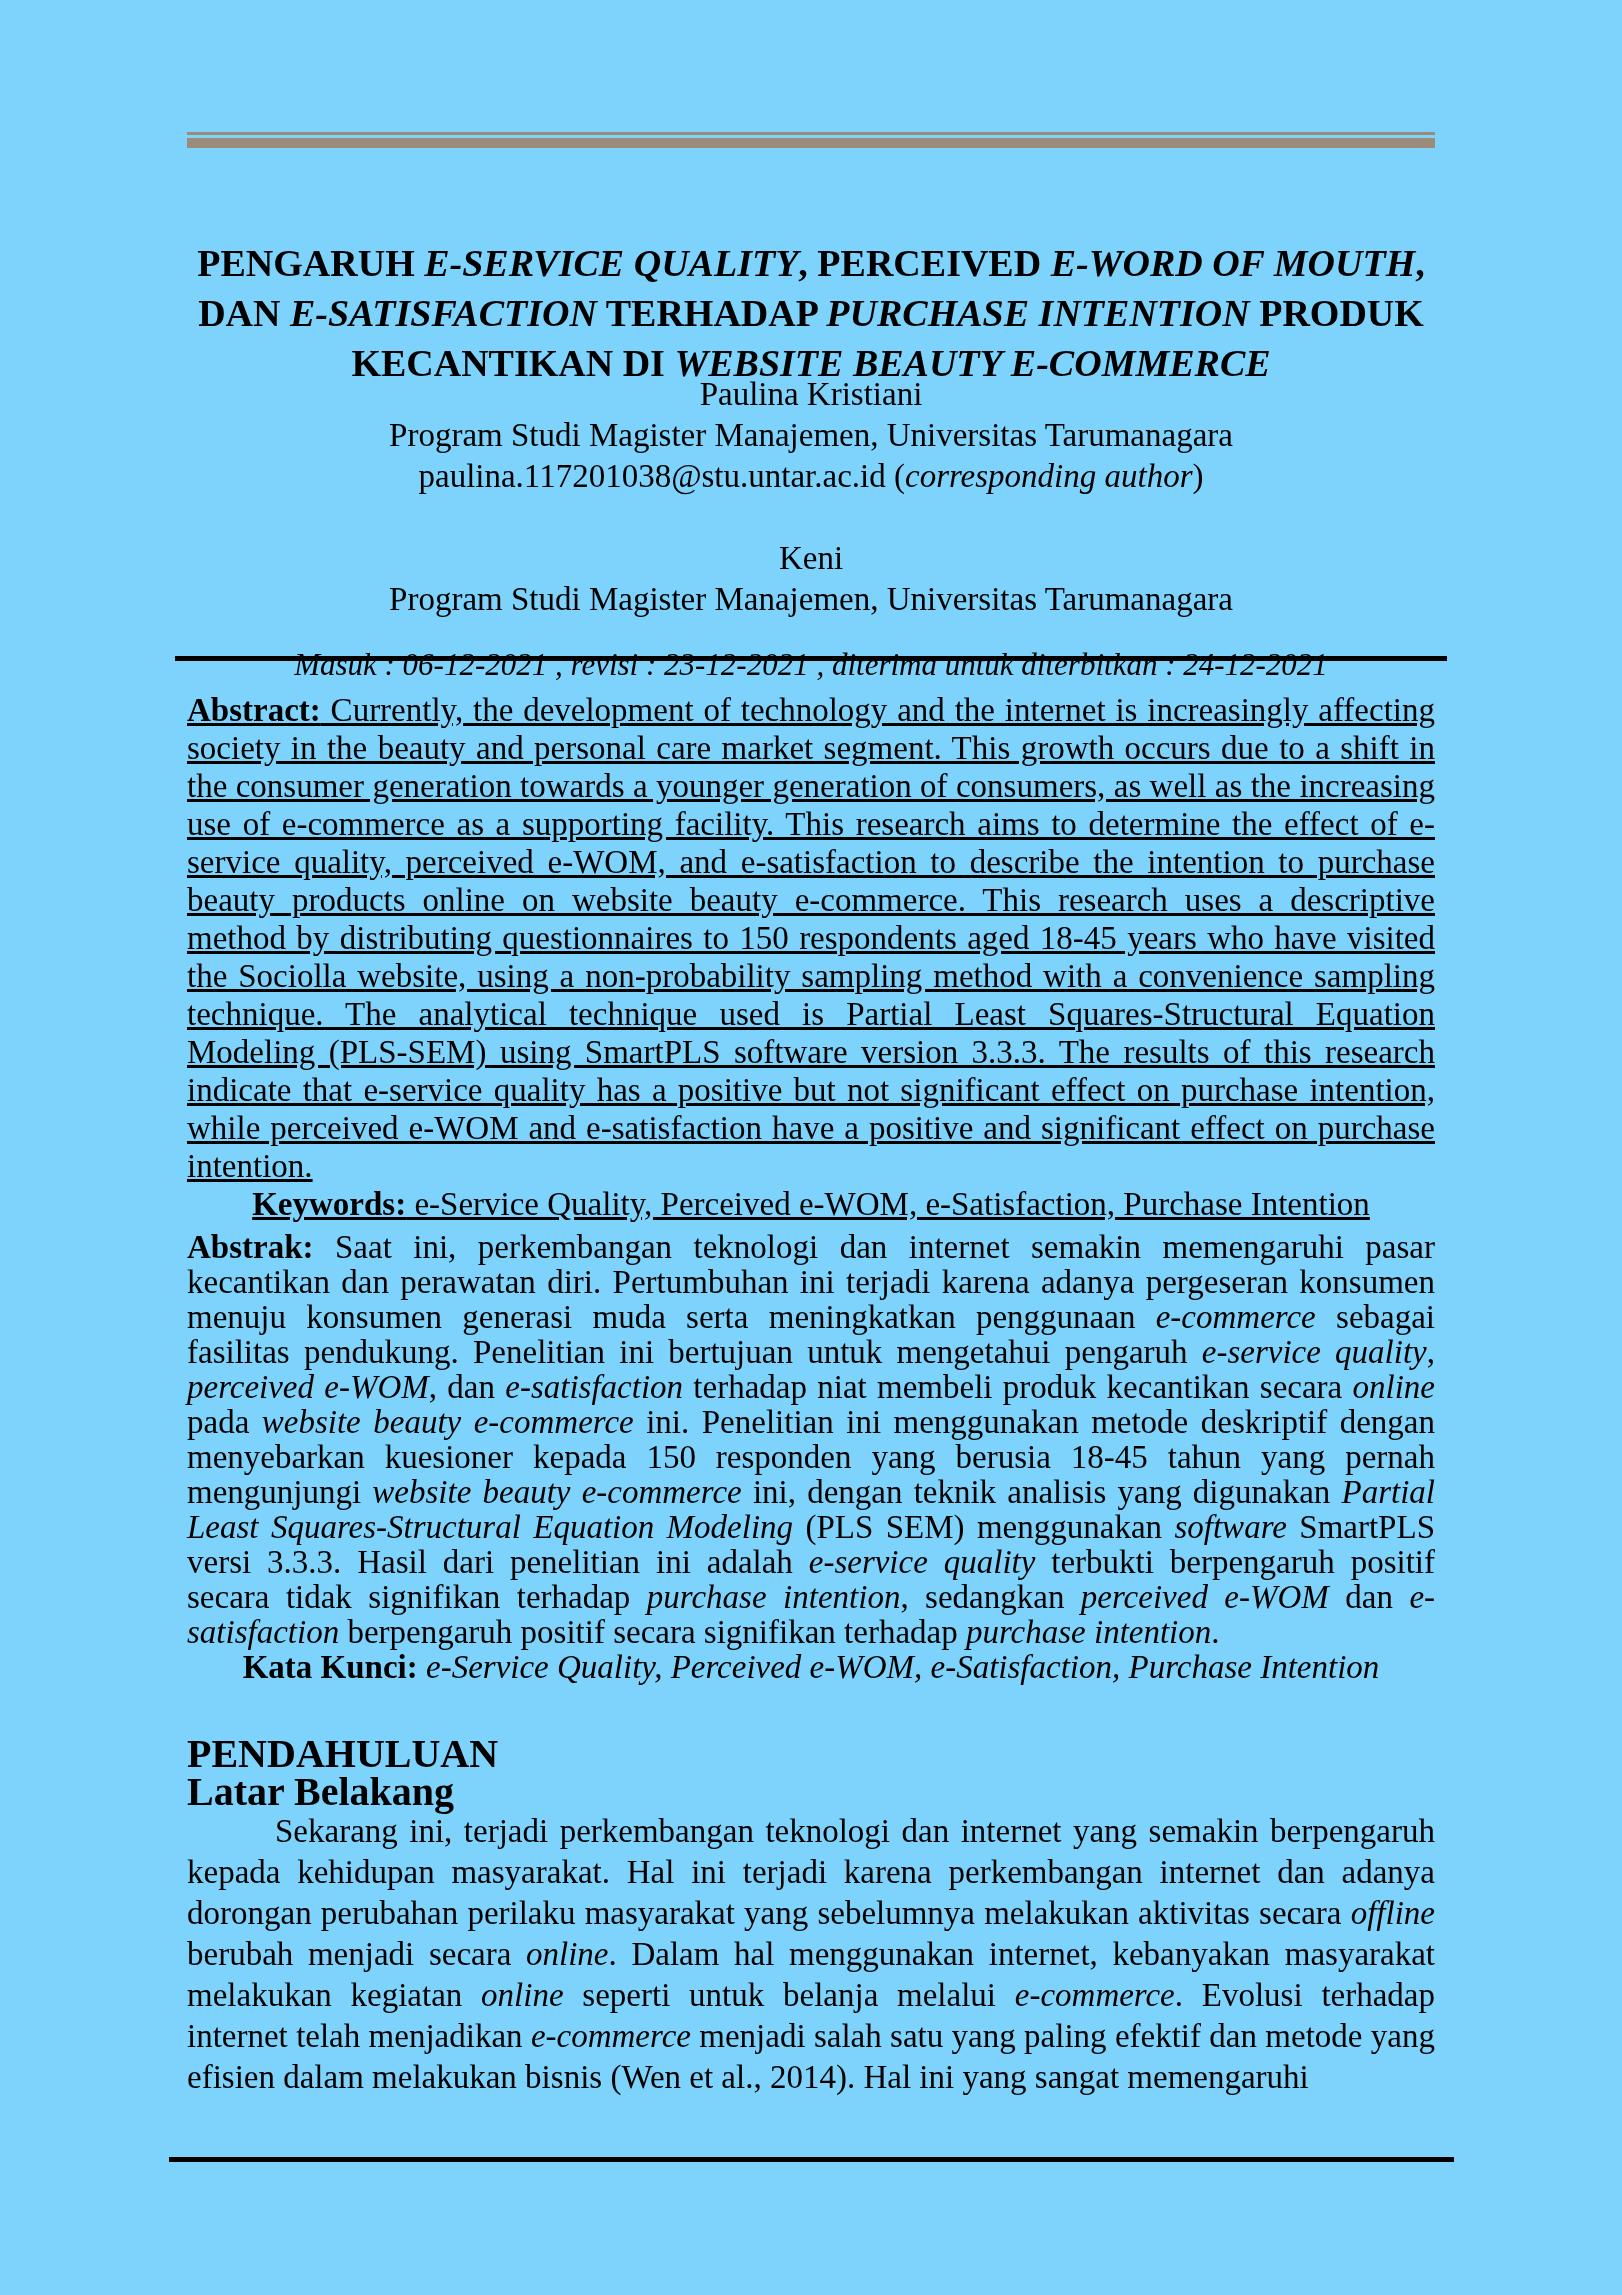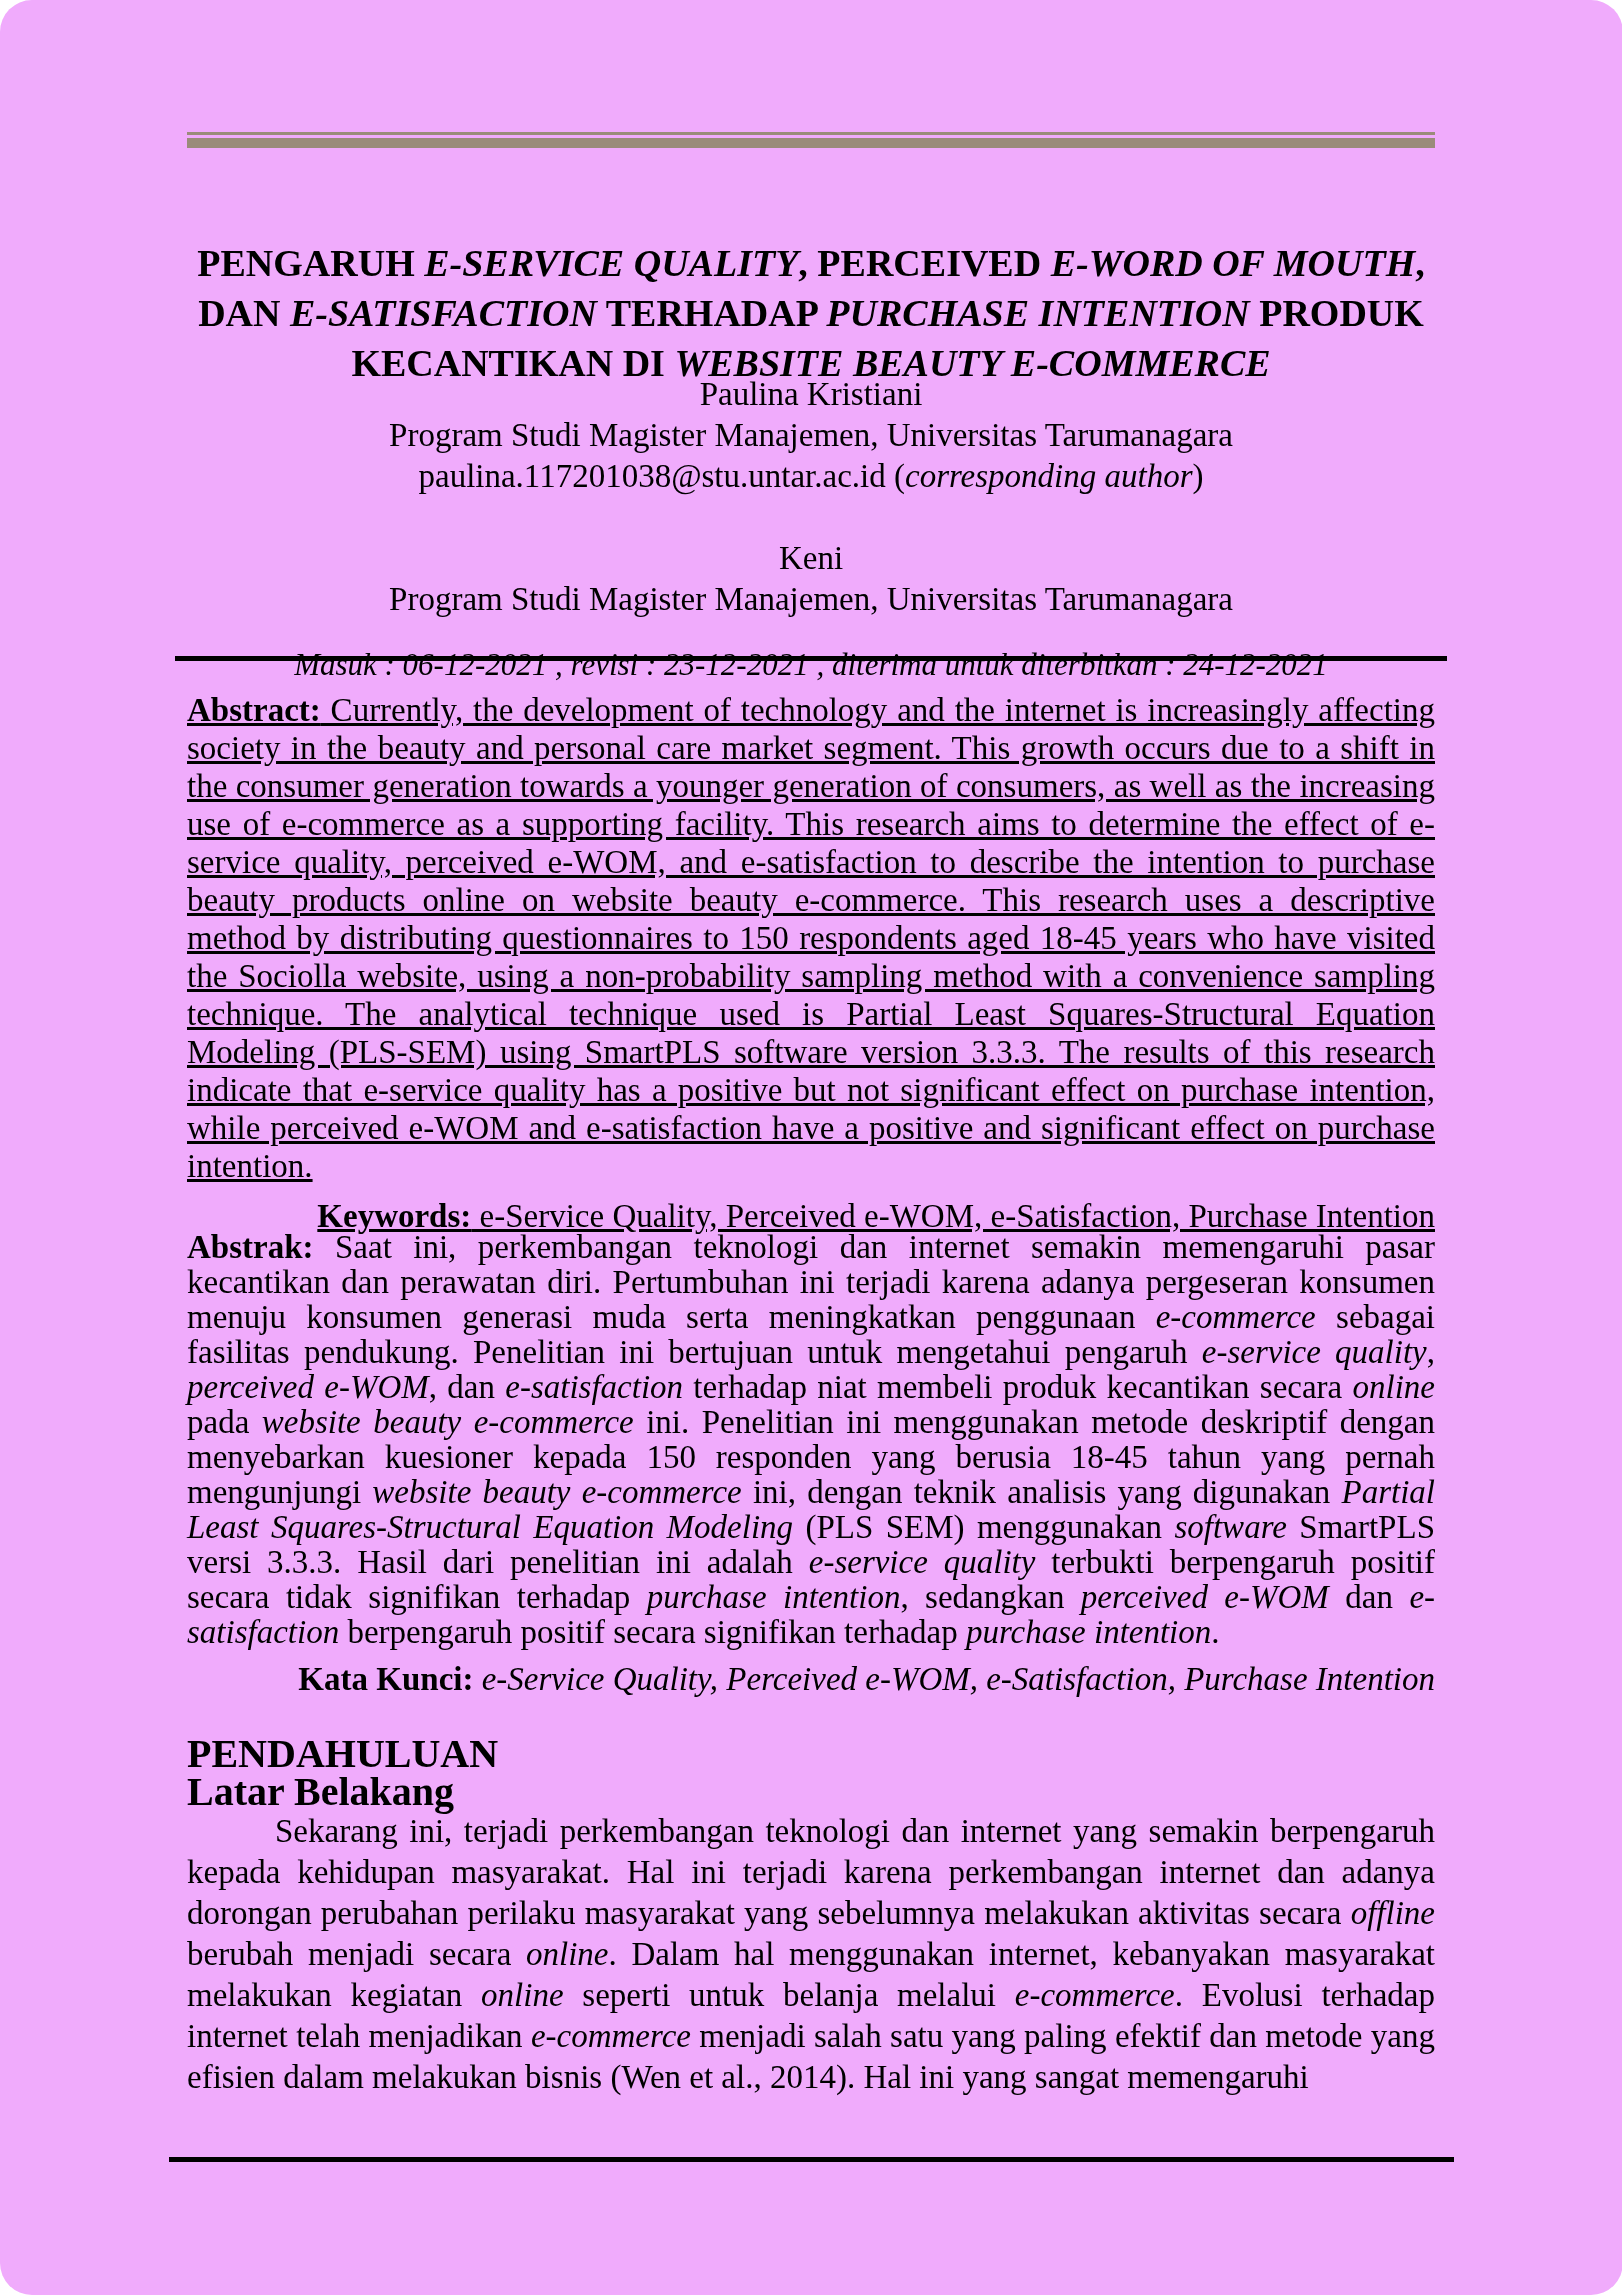--- a/index.html
+++ b/index.html
@@ -2,21 +2,21 @@
 <html style="font-size:10.5px"><head>
 <meta charset="utf-8">
 <style>
   html, body { margin: 0; padding: 0; background: #ffffff; }
   body {
     width: 1623px; height: 2295px;
     font-family: "Liberation Serif", "DejaVu Serif", serif;
     color: #000000;
     position: relative;
   }
-  .page { position: absolute; inset: 0; background: #f0abfc; border-radius: 32px; }
+  .page { position: absolute; inset: 0; background: #7dd3fc; }
   .content-col { position: absolute; left: 187px; width: 1248px; }
 
   
   .bars { top: 132px; }
   .bar-thin  { height: 3.3px;  margin-bottom: 2.6px; }
   .bar-thick { height: 9.8px; }
 
   
   .title-block { top: 213px; text-align: center; font-weight: bold;
                  font-size: 38px; line-height: 50px; }
@@ -33,21 +33,21 @@
   .rule { background: #000000; border: none; }
   .rule-top { top: 656px; left: 175px; width: 1272px; height: 4.6px; }
   .rule-footer { top: 2157px; left: 169px; width: 1285px; height: 5.2px; }
 
   
   .abstract-en { top: 691px; text-decoration: underline; }
   .abstract-id { top: 1230px; }
   .para { font-size: 33px; margin: 0; text-align: justify; }
   .abstract-en .para { line-height: 38px; }
   .abstract-id .para { line-height: 35px; }
-  .kw-line { text-align: right; margin-top: 12px; }
+  .kw-line { text-align: center; }
 
   
   .section-block { top: 1735px; }
   .section-heading, .subsection-heading {
     font-size: 40px; line-height: 38px; font-weight: bold; margin: 0;
   }
   .body-para { line-height: 41px; text-indent: 88px; }
 
   
   .page-number { top: 2174px; text-align: center; font-size: 33px; }

